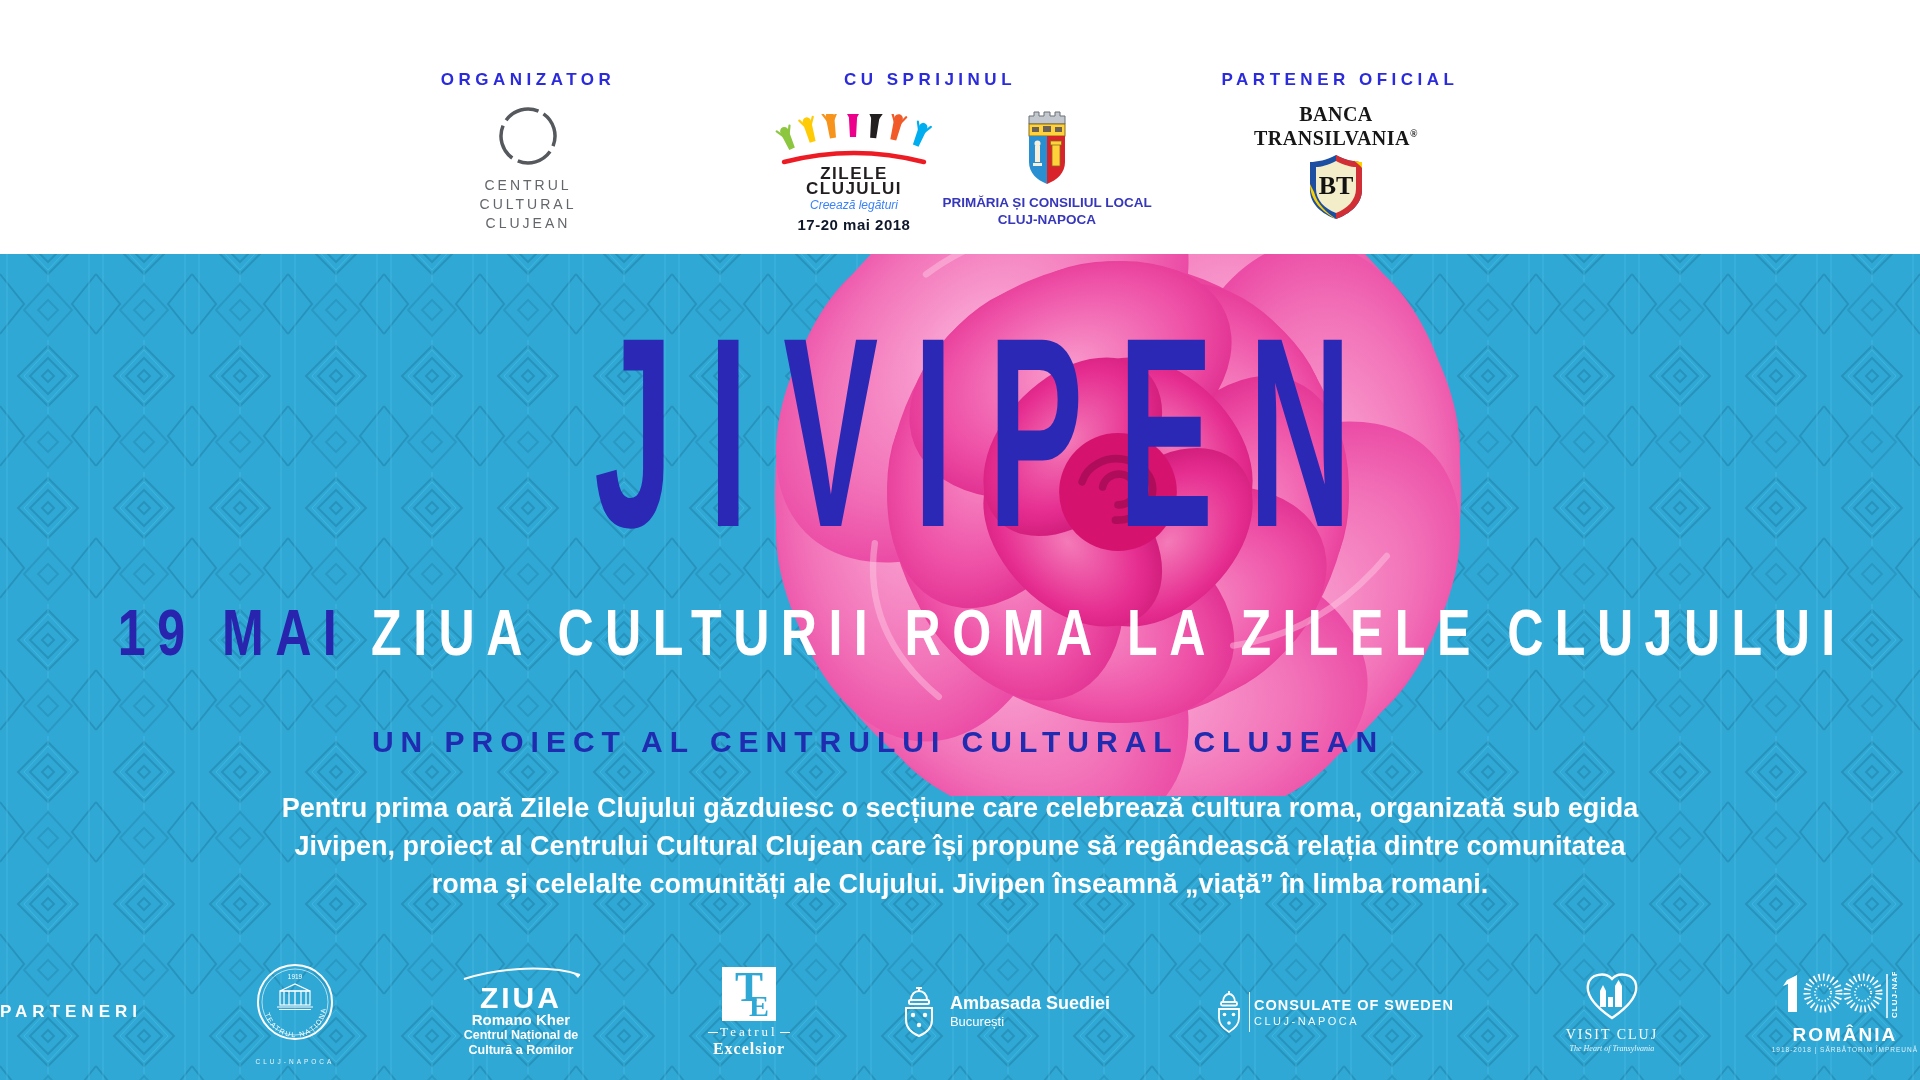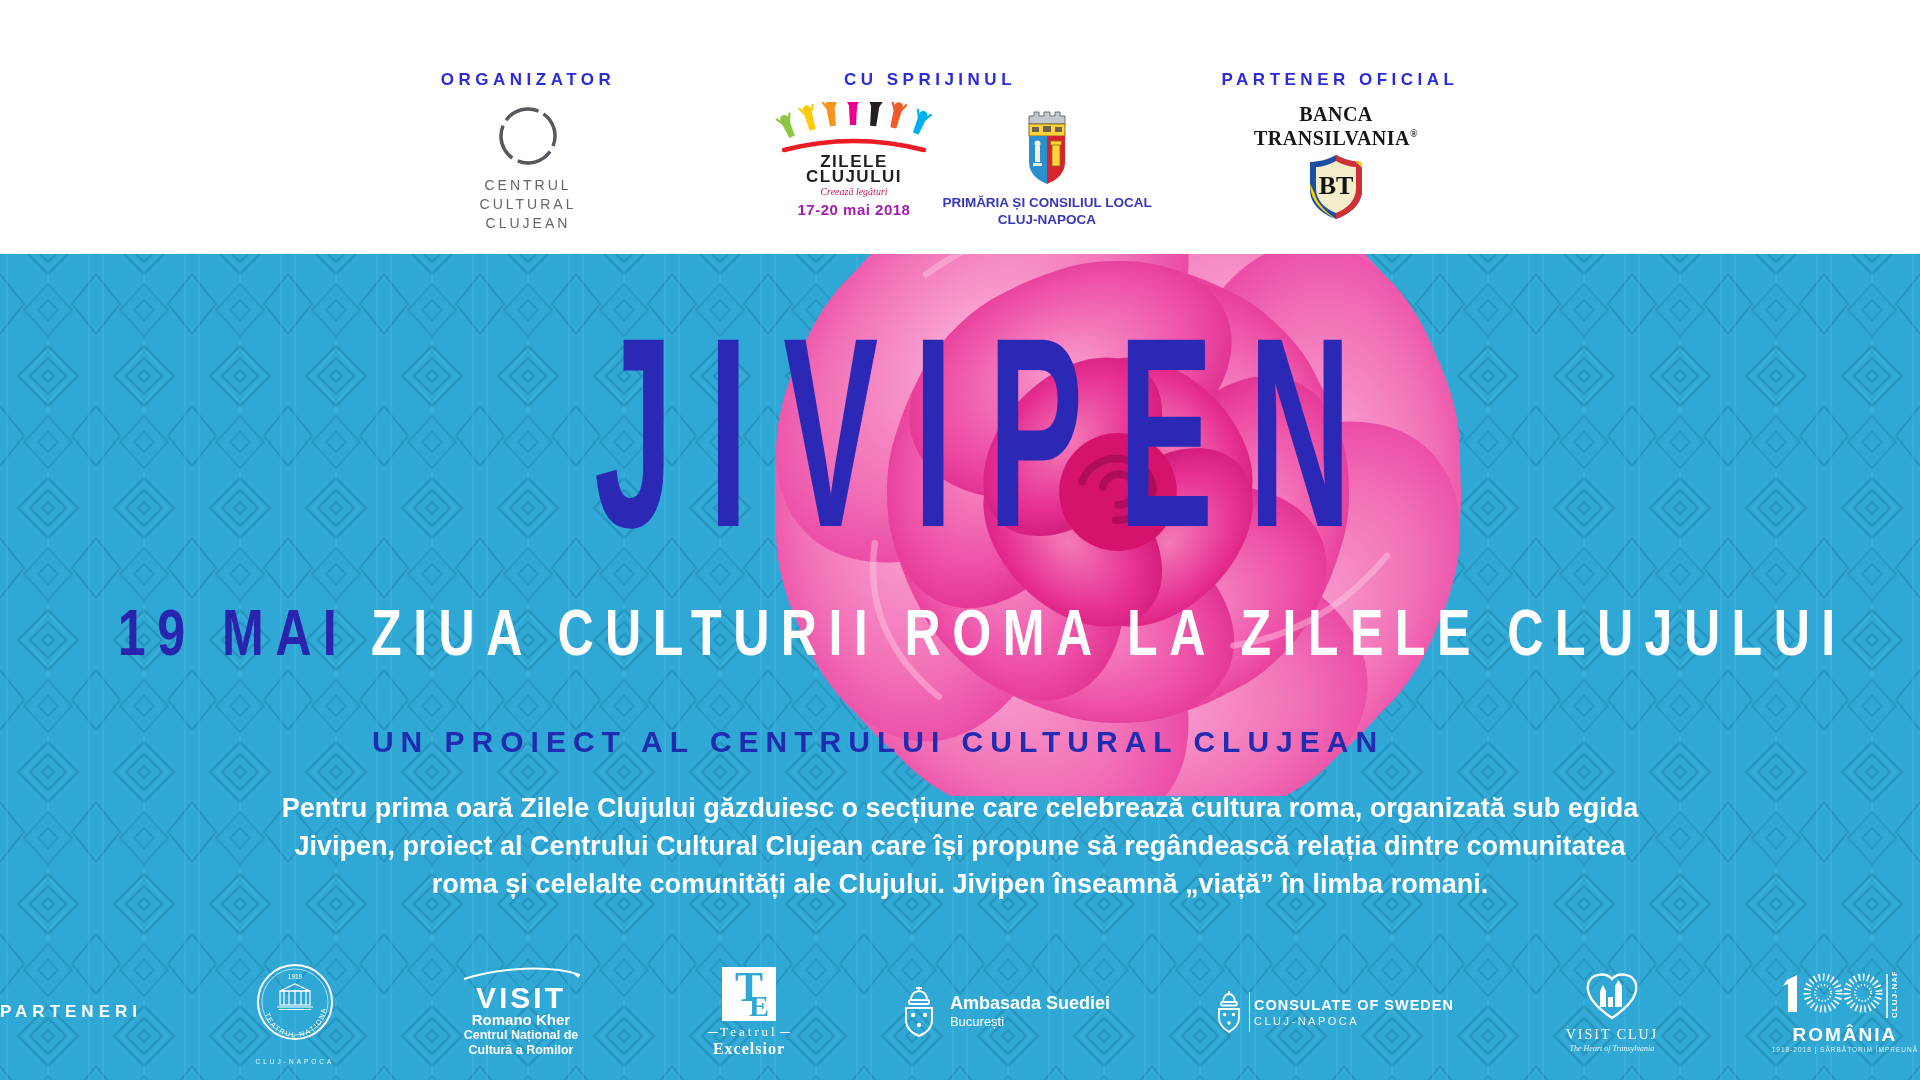--- a/index.html
+++ b/index.html
@@ -9,24 +9,24 @@
   
   .header{position:absolute;left:0;top:0;width:1920px;height:208px;background:#ffffff;z-index:3;margin-top:46px;}
   .hdr-label{position:absolute;top:24px;font-size:17px;font-weight:bold;letter-spacing:4.5px;color:#2b2bdb;text-align:center;}
   .lbl-org{left:378px;width:300px;}
   .lbl-spr{left:800px;width:260px;}
   .lbl-par{left:1210px;width:260px;}
 
   .ccc-block{position:absolute;left:428px;top:58px;width:200px;text-align:center;}
   .ccc-text{margin-top:4px;font-size:14px;letter-spacing:3px;color:#63666a;line-height:19px;font-weight:500;}
 
-  .zilele-block{position:absolute;left:768px;top:56px;width:172px;text-align:center;}
+  .zilele-block{position:absolute;left:768px;top:68px;width:172px;text-align:center;}
   .zilele-title{font-size:17px;font-weight:900;letter-spacing:1.5px;color:#221e1f;line-height:15px;margin-top:-4px;}
-  .zilele-script{font-family:Liberation Serif, serif;font-style:italic;font-size:10px;color:#be185d;margin-top:2px;}
-  .zilele-dates{font-size:15px;font-weight:bold;color:#a21caf;margin-top:4px;letter-spacing:0.5px;}
+  .zilele-script{font-family:Liberation Sans, sans-serif;font-style:italic;font-size:12px;color:#3b82f6;margin-top:2px;}
+  .zilele-dates{font-size:15px;font-weight:bold;color:#0f172a;margin-top:4px;letter-spacing:0.5px;}
 
   .primaria-block{position:absolute;left:927px;top:62px;width:240px;text-align:center;}
   .primaria-text{margin-top:4px;font-size:13.5px;font-weight:bold;color:#3737bb;line-height:17px;}
 
   .bt-block{position:absolute;left:1216px;top:58px;width:240px;text-align:center;}
   .bt-name{font-family:"Liberation Serif",serif;font-weight:bold;color:#161616;font-size:20px;line-height:20px;letter-spacing:0.5px;}
   .bt-reg{font-size:10px;vertical-align:super;}
 
   
   .main-bg{position:absolute;left:0;top:208px;width:1920px;height:872px;background:#2fa8d5;z-index:0;}
@@ -311,21 +311,21 @@
         </text>
       </svg>
       <div class="seal-sub">CLUJ-NAPOCA</div>
     </div>
 
     <div class="p-item cncr">
       <svg width="130" height="14" viewBox="0 0 130 14">
         <path d="M8,12 C45,0 95,-2 124,8" fill="none" stroke="#ffffff" stroke-width="2"></path>
         <path d="M124,8 l-6,-1 l4,4 Z" fill="#ffffff"></path>
       </svg>
-      <div class="cncr-acronym">VISIT</div>
+      <div class="cncr-acronym">ZIUA</div>
       <div class="cncr-l1">Romano Kher</div>
       <div class="cncr-l2">Centrul Național de</div>
       <div class="cncr-l2">Cultură a Romilor</div>
     </div>
 
     <div class="p-item excelsior">
       <div class="te-box">
         <span class="te-t">T</span>
         <span class="te-e">E</span>
       </div>

